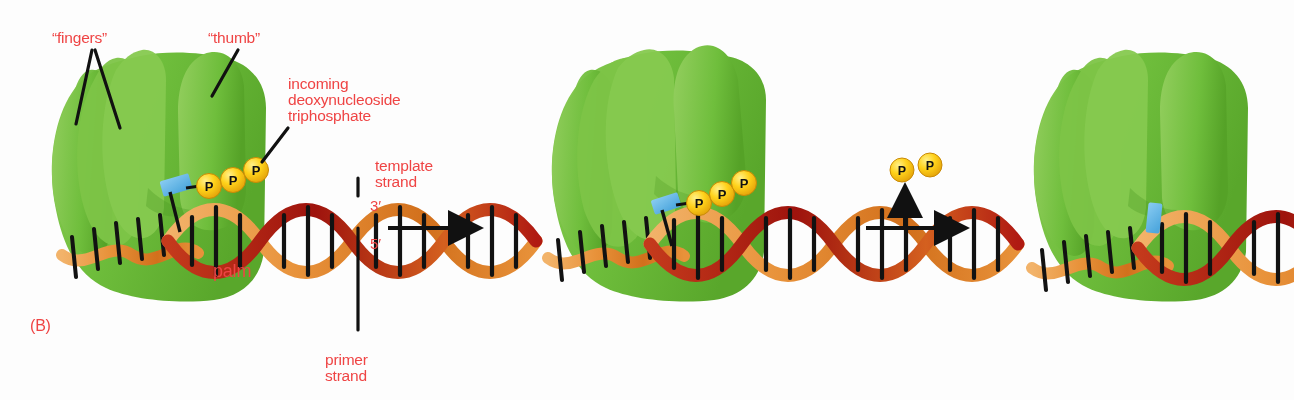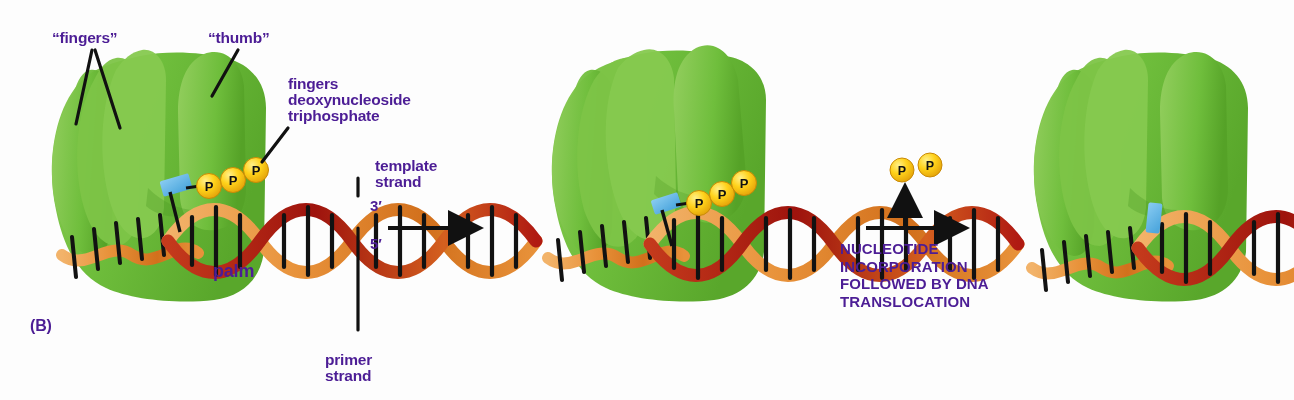--- a/index.html
+++ b/index.html
@@ -1,20 +1,20 @@
 <!DOCTYPE html>
 <html><head>
 <meta charset="utf-8">
 <style>
   html,body{margin:0;padding:0;background:#ffffff;}
   body{width:1294px;height:400px;overflow:hidden;
        font-family:"Liberation Sans",sans-serif;}
   #stage{position:relative;width:1294px;height:400px;background:#fdfdfd;}
   svg.layer{position:absolute;left:0;top:0;width:1294px;height:400px;}
-  .lbl{position:absolute;color:#4c1d95;font-weight:bold;line-height:1.04;
+  .lbl{position:absolute;color:#ef4444;font-weight:normal;line-height:1.04;
        white-space:pre-line;letter-spacing:-0.2px;}
   .lbl-sm{font-size:15.5px;}
   .lbl-caps{font-size:15px;letter-spacing:0.1px;line-height:1.18;}
   .lbl-prime{font-size:15px;}
   .lbl-panel{font-size:16px;}
   .lbl-palm{font-size:18px;}
 </style>
 </head>
 <body>
 
@@ -227,37 +227,33 @@
     </g>
     <g>
       <rect x="1147" y="203" width="14" height="30" rx="2" transform="rotate(6 1154 218)" fill="url(#gBlue)"></rect>
     </g>
   </svg>
 
   <div class="lbl lbl-sm" style="left:52px;  top:30px;">“fingers”</div>
 
   <div class="lbl lbl-sm" style="left:208px; top:30px;">“thumb”</div>
 
-  <div class="lbl lbl-sm" style="left:288px; top:76px;">fingers
+  <div class="lbl lbl-sm" style="left:288px; top:76px;">incoming
 deoxynucleoside
 triphosphate</div>
 
   <div class="lbl lbl-sm" style="left:347px; top:158px;margin-left:28px;">template
 strand</div>
 
   <div class="lbl lbl-prime" style="left:370px; top:198px;">3′</div>
 
   <div class="lbl lbl-prime" style="left:370px; top:236px;">5′</div>
 
   <div class="lbl lbl-palm" style="left:213px; top:262px;">palm</div>
 
   <div class="lbl lbl-sm" style="left:325px; top:352px;">primer
 strand</div>
 
   <div class="lbl lbl-panel" style="left:30px; top:318px;">(B)</div>
 
 
-  <div class="lbl lbl-caps" style="left:840px; top:240px;">NUCLEOTIDE
-INCORPORATION
-FOLLOWED BY DNA
-TRANSLOCATION</div>
 
 </div>
 
 </body></html>

